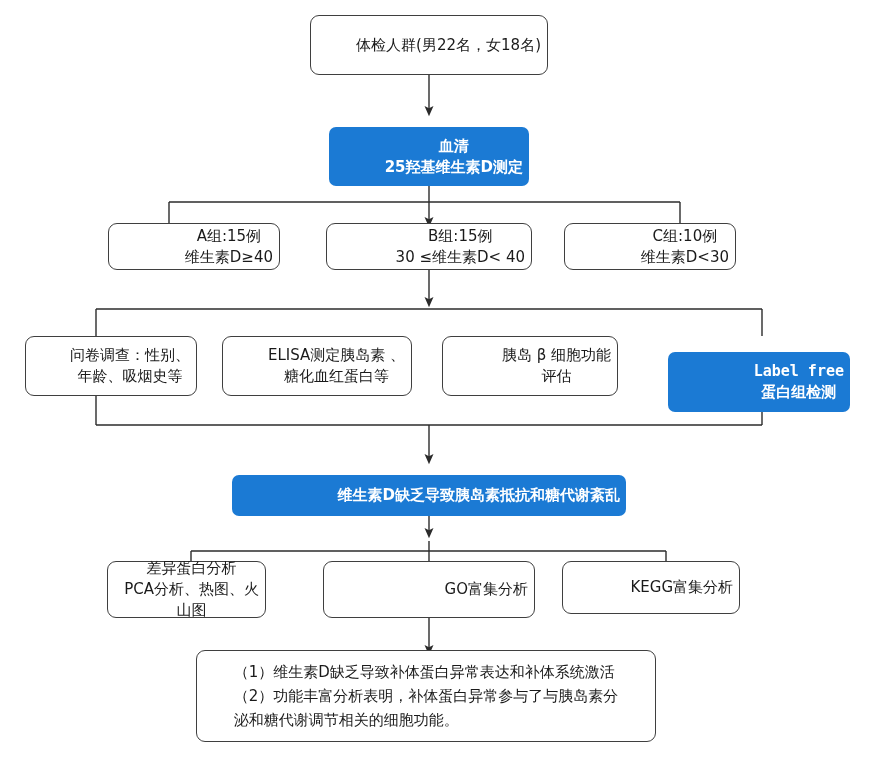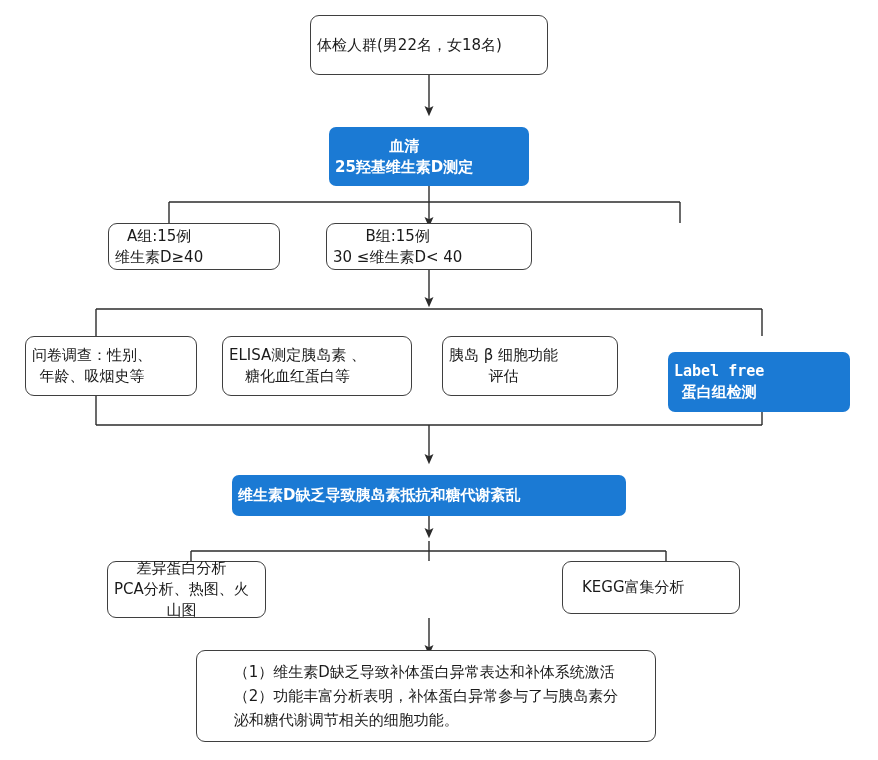--- a/index.html
+++ b/index.html
@@ -25,21 +25,21 @@
     left: 0; top: 0;
     width: 878px;
     height: 760px;
     pointer-events: none;
   }
   .node {
     position: absolute;
     box-sizing: border-box;
     display: flex;
     align-items: center;
-    justify-content: flex-start;
+    justify-content: flex-end;
     text-align: center;
     border-radius: 9px;
     line-height: 1.38;
   }
   .node.plain {
     background: #ffffff;
     border: 1.3px solid #3f3f3f;
     color: #1a1a1a;
     font-size: 15px;
   }
@@ -121,20 +121,24 @@
   <div class="node plain" style="left:108px; top:223px; width:172px; height:47px;">
     <span class="txt">A组:15例
 维生素D≥40</span>
   </div>
 
   <div class="node plain" style="left:326px; top:223px; width:206px; height:47px;">
     <span class="txt">B组:15例
 30 ≤维生素D&lt; 40</span>
   </div>
 
+  <div class="node plain" style="left:564px; top:223px; width:172px; height:47px;">
+    <span class="txt">C组:10例
+维生素D&lt;30</span>
+  </div>
 
   <div class="node plain" style="left:25px; top:336px; width:172px; height:60px;">
     <span class="txt">问卷调查：性别、
 年龄、吸烟史等</span>
   </div>
 
   <div class="node plain" style="left:222px; top:336px; width:190px; height:60px;">
     <span class="txt">ELISA测定胰岛素 、
 糖化血红蛋白等</span>
   </div>
@@ -152,20 +156,23 @@
   <div class="node accent" style="left:232px; top:459px; width:394px; height:41px;">
     <span class="txt">维生素D缺乏导致胰岛素抵抗和糖代谢紊乱</span>
   </div>
 
   <div class="node plain" style="left:107px; top:561px; width:159px; height:57px;">
     <span class="txt">差异蛋白分析
 PCA分析、热图、火
 山图</span>
   </div>
 
+  <div class="node plain" style="left:323px; top:561px; width:212px; height:57px;">
+    <span class="txt">GO富集分析</span>
+  </div>
 
   <div class="node plain" style="left:562px; top:561px; width:178px; height:53px;padding-left:13px;">
     <span class="txt">KEGG富集分析</span>
   </div>
 
   <div class="node plain left-align" style="left:196px; top:650px; width:460px; height:92px; line-height:1.62;">
     <span class="txt">（1）维生素D缺乏导致补体蛋白异常表达和补体系统激活
 （2）功能丰富分析表明，补体蛋白异常参与了与胰岛素分
 泌和糖代谢调节相关的细胞功能。</span>
   </div>

